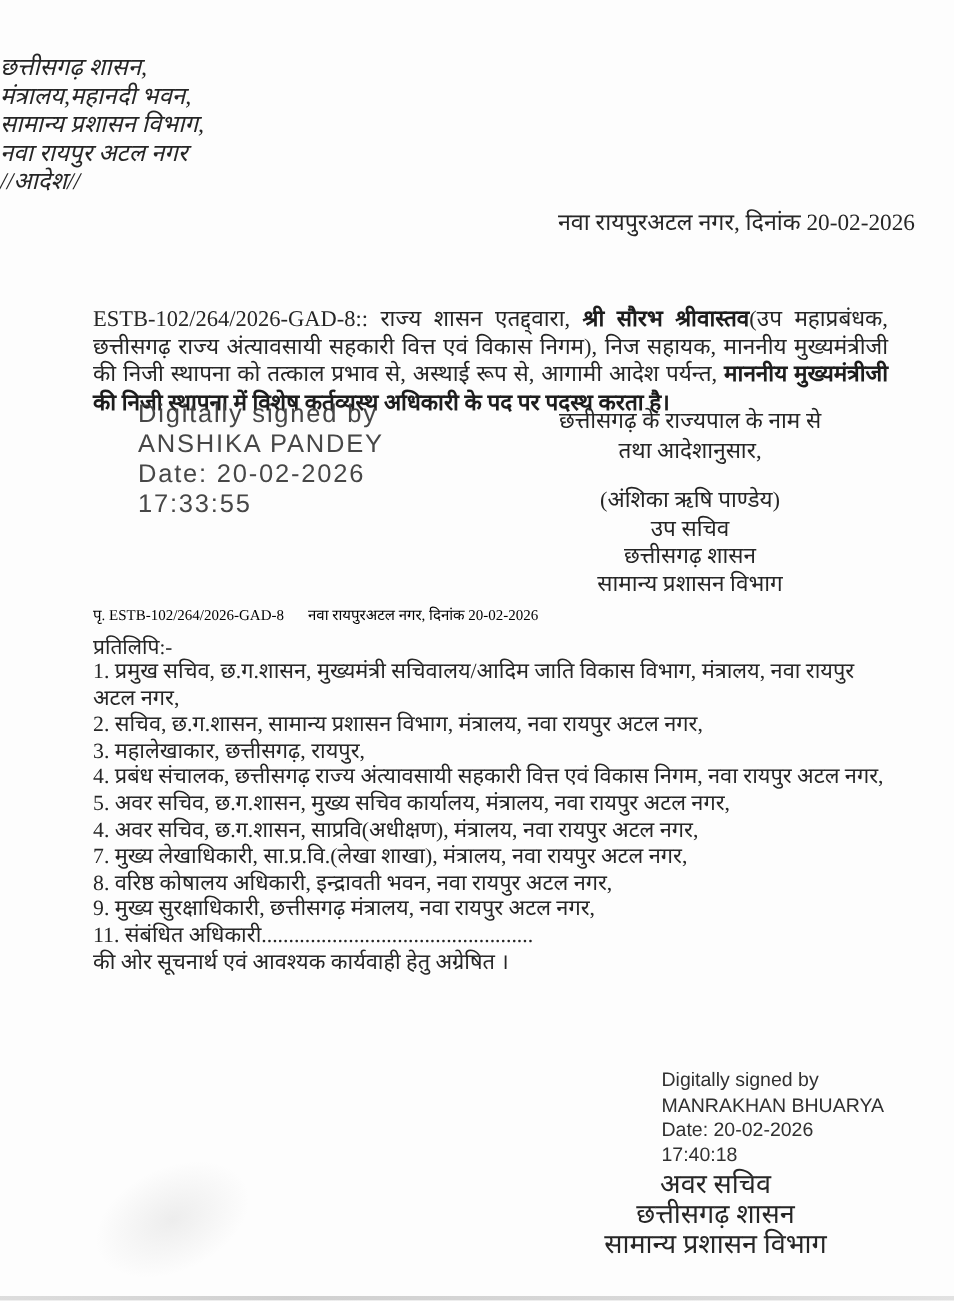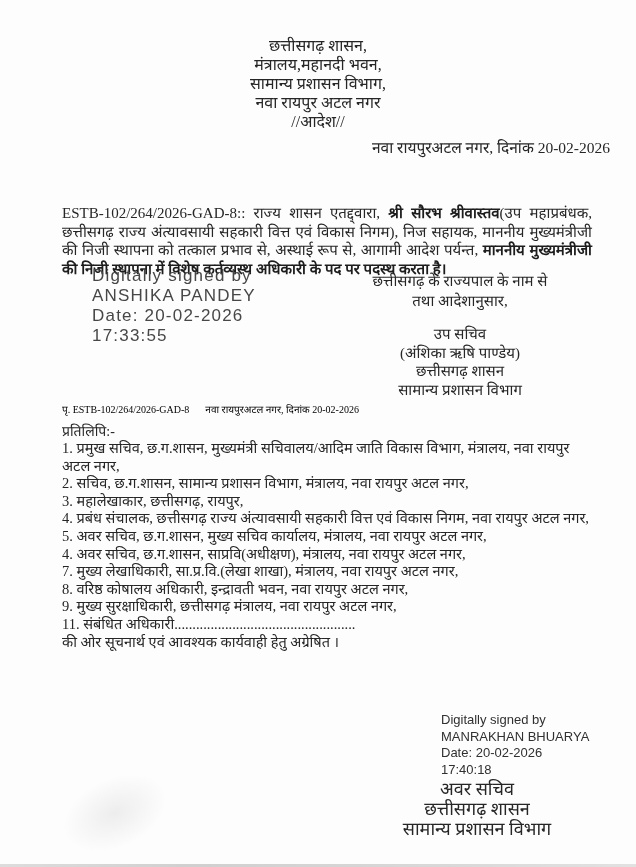--- a/index.html
+++ b/index.html
@@ -15,24 +15,24 @@
     color: #2b2b2b;
     overflow: hidden;
   }
 
   .hindi { font-family: "Liberation Serif", "DejaVu Serif", serif; }
   .latin-sig { font-family: "Liberation Sans", "DejaVu Sans", sans-serif; }
 
   .header-block {
     position: absolute;
     top: 36px; left: 0; right: 0;
-    text-align: center;
     font-size: 16px;
     line-height: 19px;
     color: #262626;
+    font-style: italic;
   }
 
   .dateline-top {
     position: absolute;
     top: 136px; left: 0; right: 26px;
     text-align: right;
     font-size: 15.5px;
     color: #262626;
   }
 
@@ -150,22 +150,22 @@
     <div>Digitally signed by</div>
     <div>ANSHIKA PANDEY</div>
     <div>Date: 20-02-2026</div>
     <div>17:33:55</div>
   </div>
 
   <div class="authority hindi">
     <div>छत्तीसगढ़ के राज्यपाल के नाम से</div>
     <div>तथा आदेशानुसार,</div>
     <div class="signatory">
+      <div>(अंशिका ऋषि पाण्डेय)</div>
       <div>उप सचिव</div>
-      <div>(अंशिका ऋषि पाण्डेय)</div>
       <div>छत्तीसगढ़ शासन</div>
       <div>सामान्य प्रशासन विभाग</div>
     </div>
   </div>
 
   <div class="endorse-row hindi">
     <span>पृ. ESTB-102/264/2026-GAD-8</span>
     <span>नवा रायपुरअटल नगर, दिनांक 20-02-2026</span>
   </div>
 

